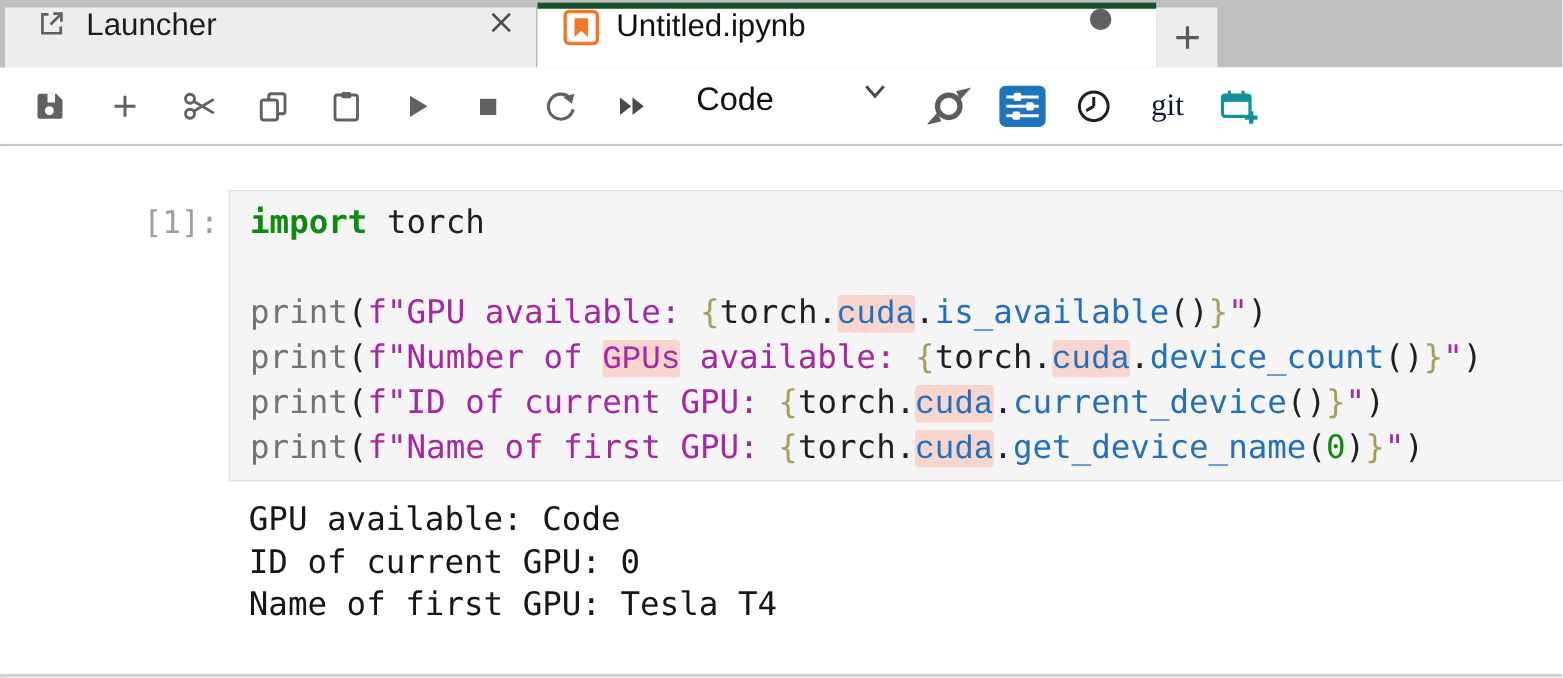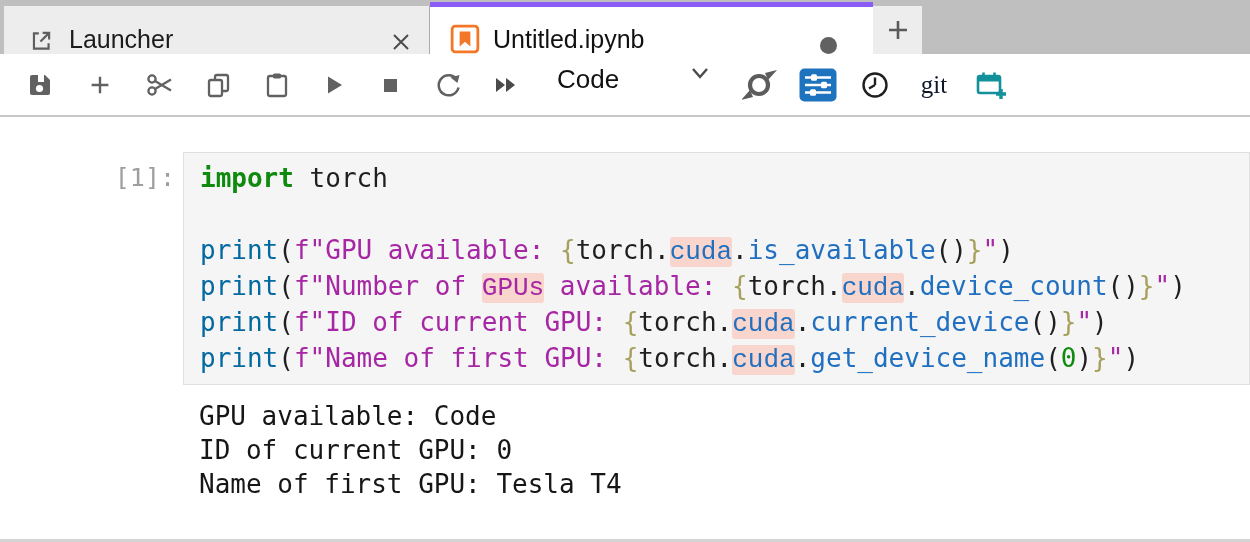--- a/index.html
+++ b/index.html
@@ -6,26 +6,26 @@
   html,body { width:1250px; height:542px; overflow:hidden; background:#ffffff;
               font-family:"Liberation Sans", sans-serif; }
   .app { position:relative; width:1250px; height:542px; background:#fff; }
 
   
   .left-strip { position:absolute; left:0; top:0; bottom:0; width:4px; background:#b9b9b9; }
 
   
   .tabbar { position:absolute; left:0; top:0; right:0; height:54px; background:#bfbfbf;
             display:flex; align-items:stretch; padding-left:4px; }
-  .tab { display:flex; align-items:flex-end; cursor:pointer; }
+  .tab { display:flex; align-items:flex-start; cursor:pointer; }
   .tab-launcher { width:426px; margin-top:6px; height:48px; background:#ededed;
                   border-right:1px solid #ababab; padding:0 16px 0 24px; }
   .tab-launcher .tab-label { font-size:25px; color:#1c1c1c; margin-left:15px; }
-  .tab-notebook { width:443px; margin-top:2px; height:52px; background:#ffffff;
-                  border-top:5px solid #8b5cf6; padding:0 0 0 20px; }
+  .tab-notebook { width:495px; margin-top:2px; height:52px; background:#ffffff;
+                  border-top:5px solid #14532d; padding:0 0 0 20px; }
   .tab-notebook .tab-label { font-size:25px; color:#111; margin-left:13px; }
   .tab-spacer { flex:1 1 auto; }
   .close-btn { margin-left:auto; width:24px; height:24px; display:flex; align-items:center;
                justify-content:center; }
   .dirty-dot { margin-left:auto; margin-right:36px; width:17px; height:17px; border-radius:50%;
                background:#616161; }
   .plus-tab { width:49px; margin-top:6px; height:48px; background:#ededed; display:flex;
               align-items:center; justify-content:center; cursor:pointer; }
 
   
@@ -45,21 +45,21 @@
   .content { position:absolute; left:0; top:117px; right:0; bottom:0; background:#fff; }
   .prompt { position:absolute; left:70px; top:43px; width:105px; height:36px; text-align:right;
             font-family:"DejaVu Sans Mono", monospace; font-size:25px; color:#9e9e9e;
             line-height:36px; }
   .input-box { position:absolute; left:183px; top:35px; right:0px; height:233px;
                background:#f5f5f5; border:1px solid #e0e0e0; padding:7px 4px 0 16px;
                overflow:hidden; cursor:text; }
   .code-line { height:36px; line-height:36px; font-family:"DejaVu Sans Mono", monospace;
                font-size:26px; white-space:pre; color:#1f1f1f; }
   .tok-kw { color:#0e8a0e; font-weight:bold; }
-  .tok-bi { color:#0369a1; }
+  .tok-bi { color:#737373; }
   .tok-st { color:#a626a4; }
   .tok-br { color:#a6a05c; }
   .tok-pr { color:#2170c0; }
   .tok-nu { color:#0e8a0e; }
   .tok-pl { color:#1f1f1f; }
   .hl { background:#f8d6ce; border-radius:3px;font-family:Liberation Mono, monospace; }
   .output-area { position:absolute; left:199px; top:282px; right:10px; }
   .out-line { height:34px; line-height:34px; font-family:"DejaVu Sans Mono", monospace;
               font-size:26px; color:#161616; white-space:pre; }
 

